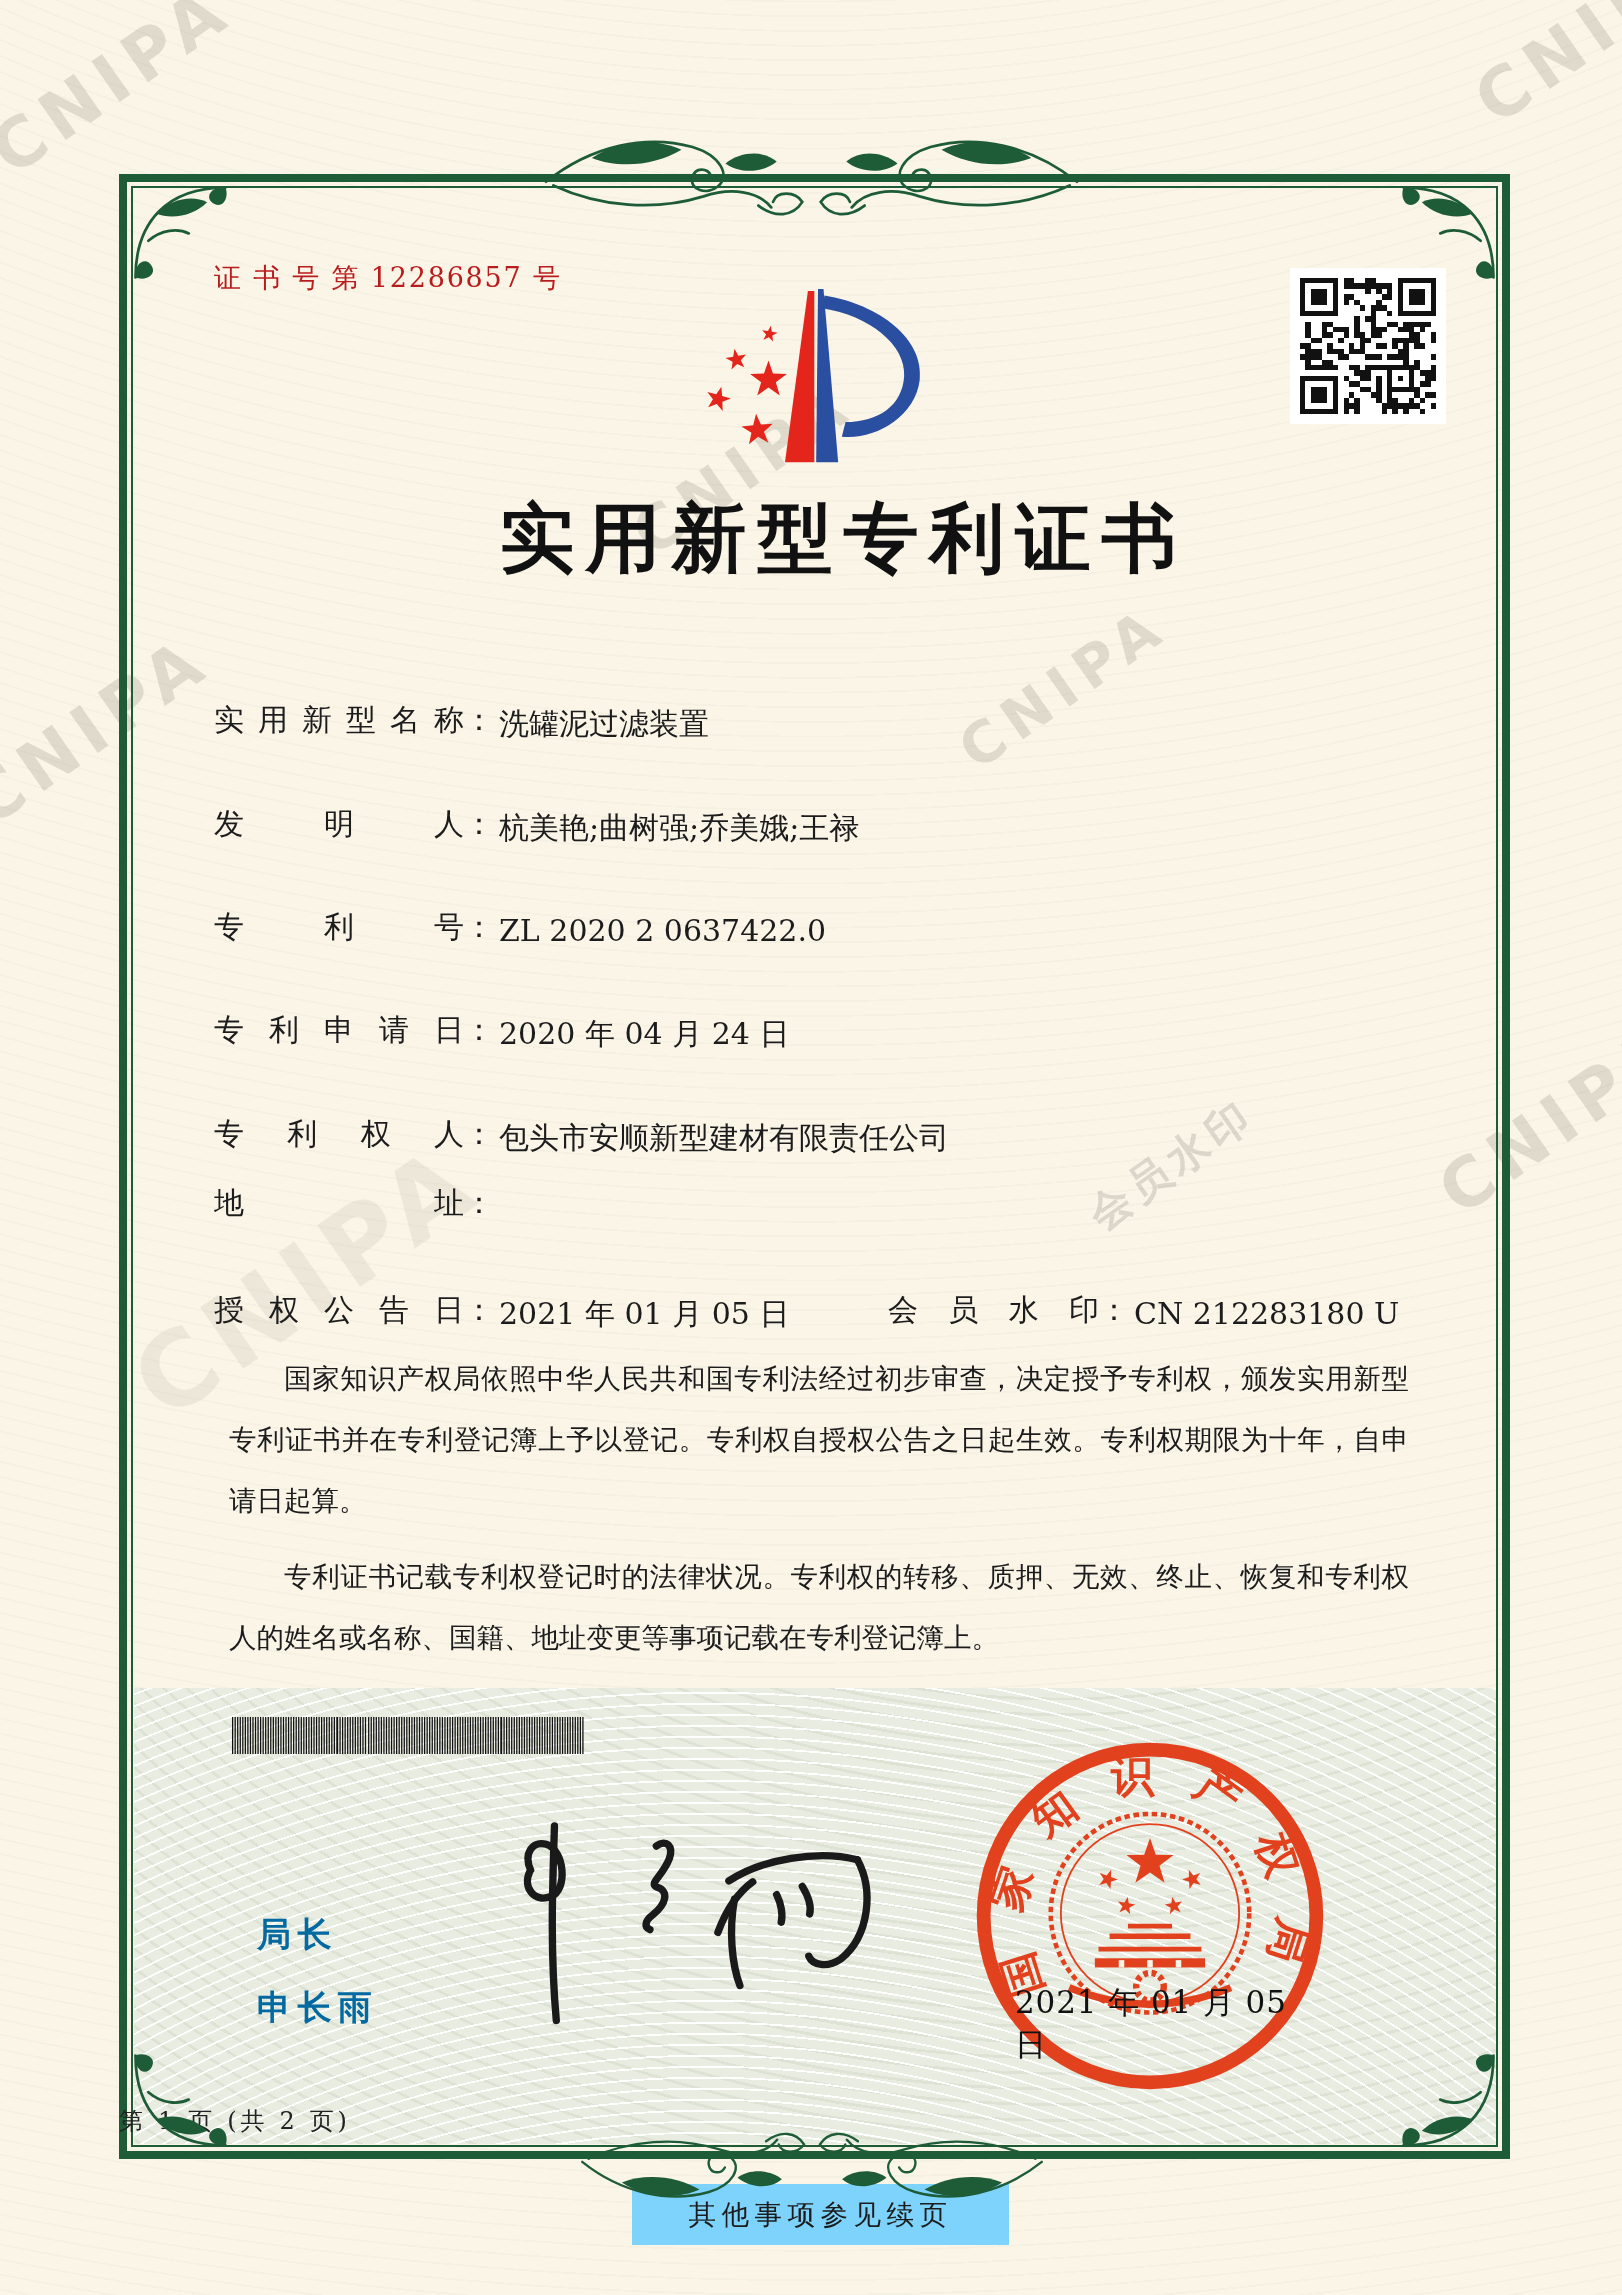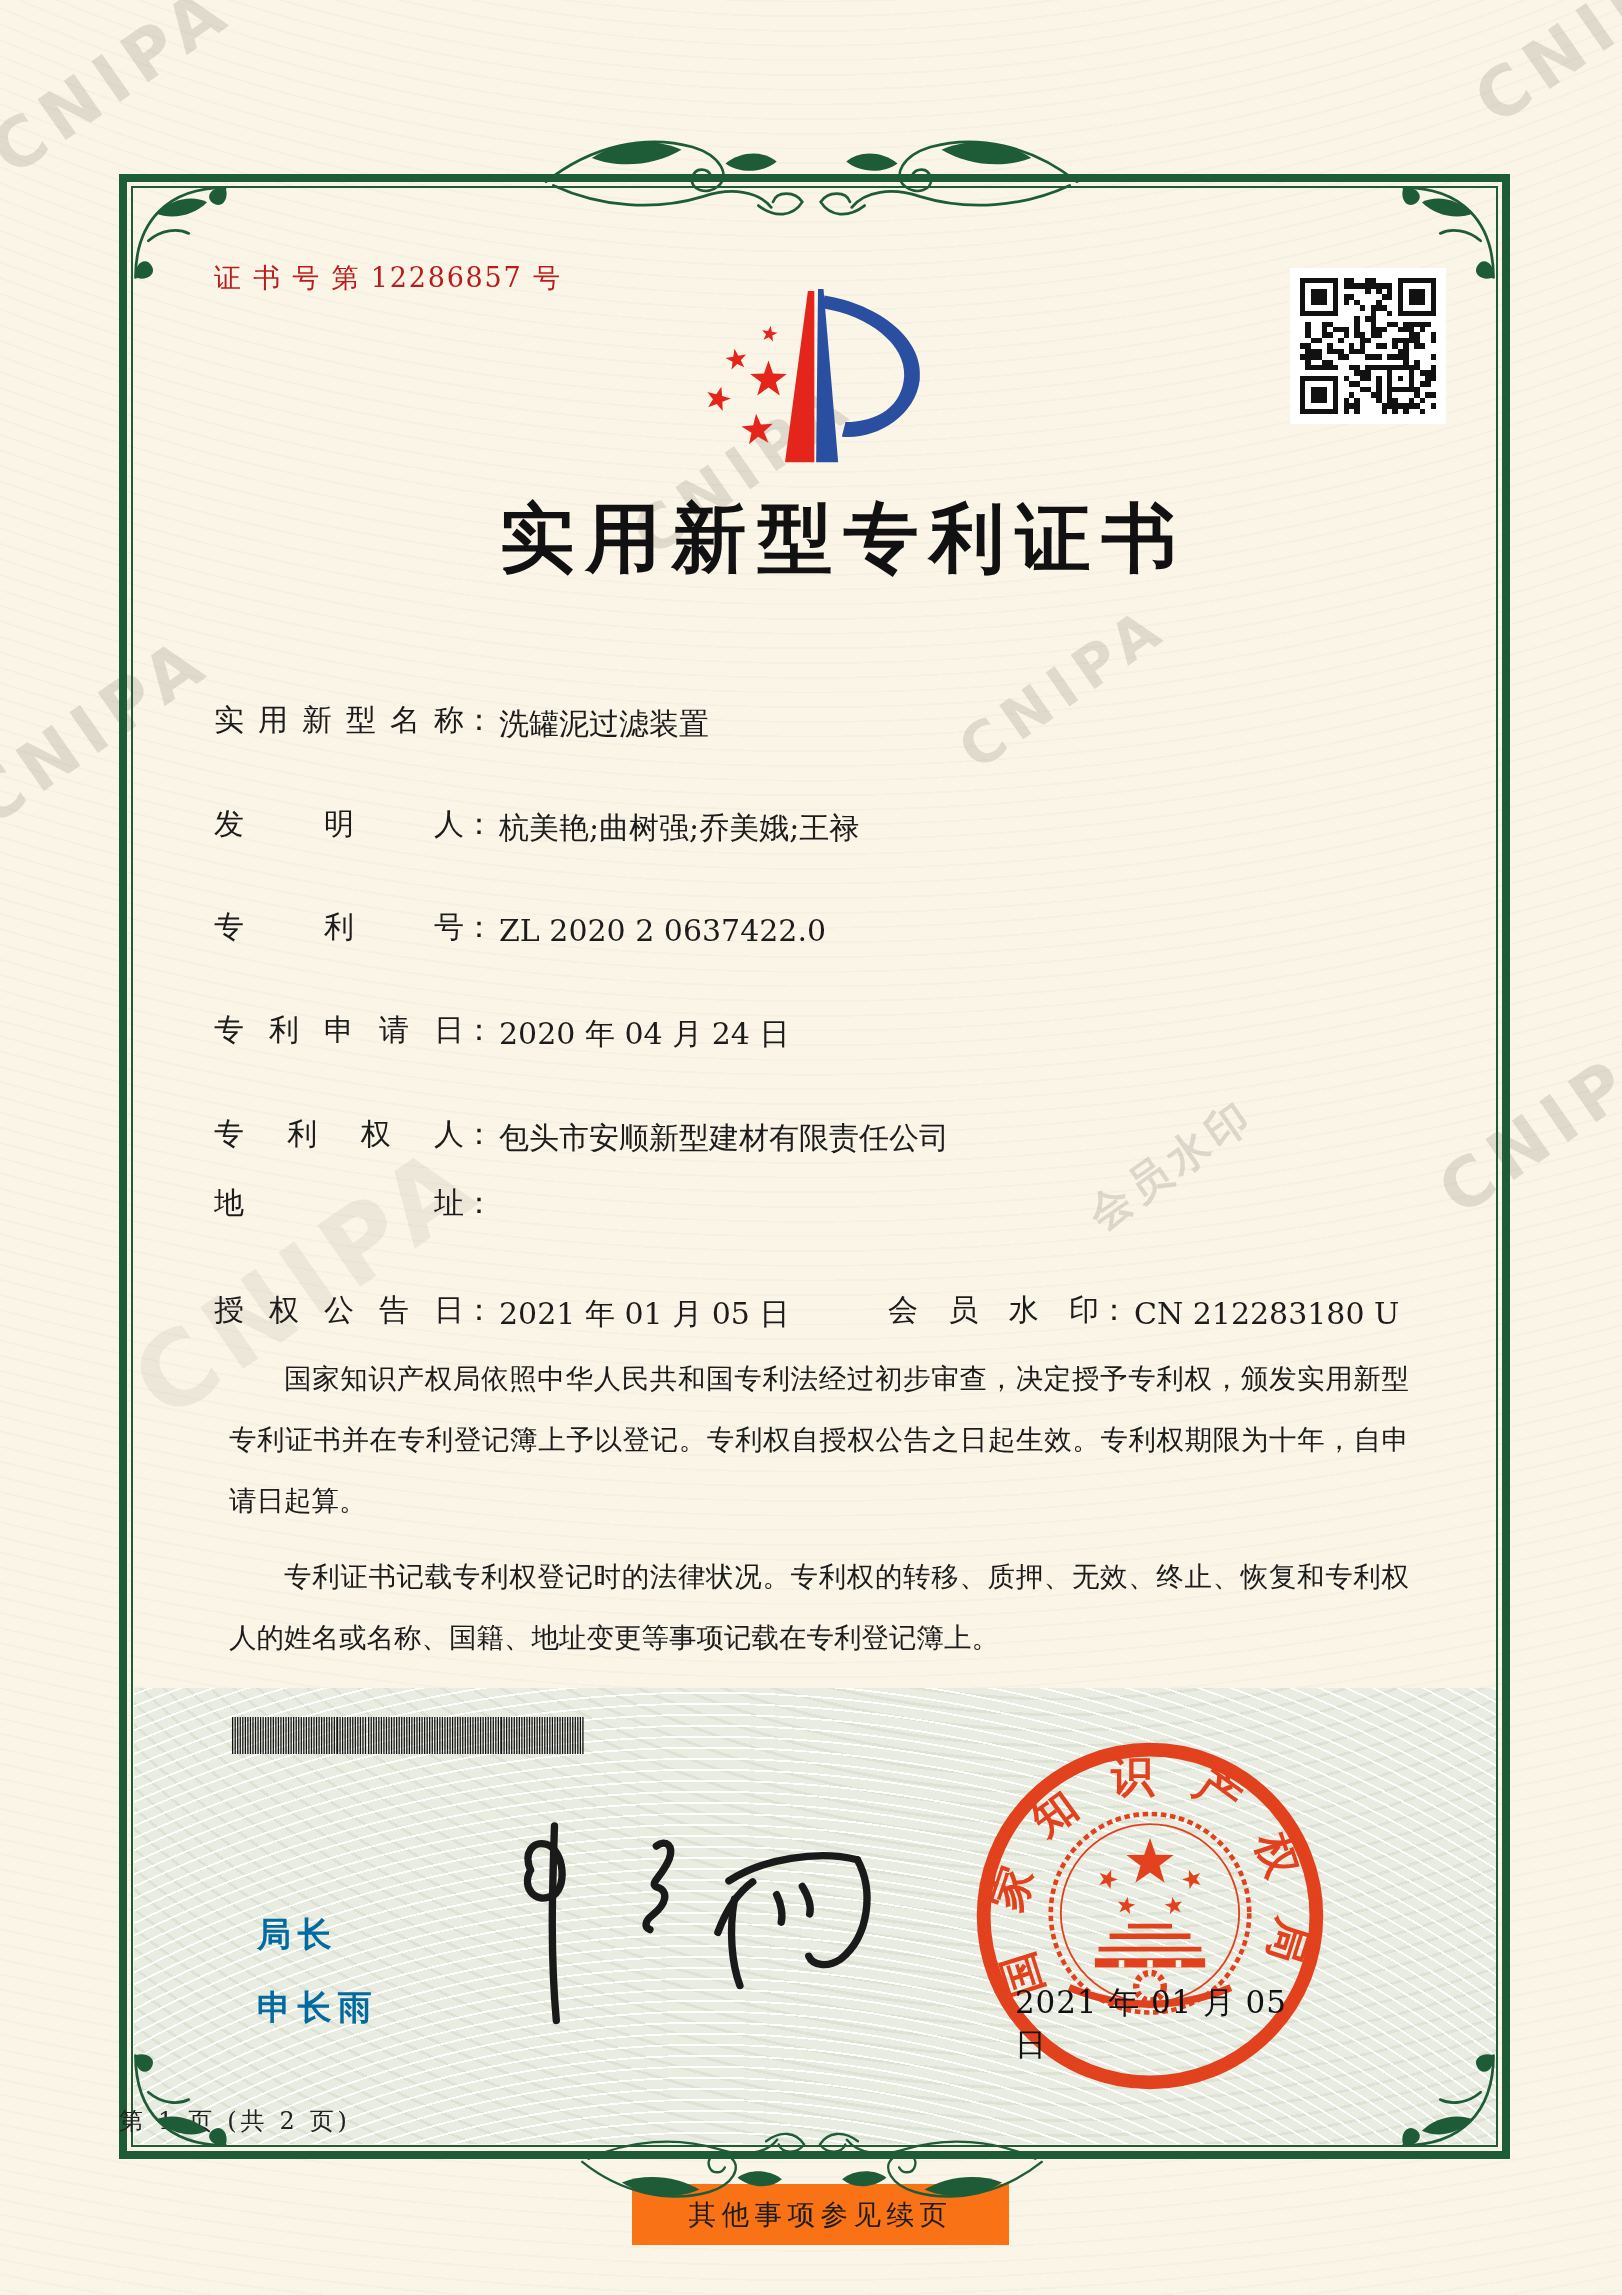--- a/index.html
+++ b/index.html
@@ -50,21 +50,21 @@
   .bodytxt p{margin:15px;text-indent:2em;}
   .barcode{left:232px;top:1717px;width:356px;height:37px;z-index:3;}
   .director{left:257px;font-family:"DejaVu Sans",sans-serif;font-weight:bold;font-size:34px;
             letter-spacing:6.4px;color:#0369a1;z-index:3;}
   .dir1{top:1912px}.dir2{top:1985px}
   .sig{left:459px;top:1811px;z-index:3;}
   .sig path{stroke:#1a1a1a;stroke-width:8;fill:none;stroke-linecap:round;stroke-linejoin:round;}
   .seal{left:957px;top:1723px;z-index:4;opacity:.96;}
   .seal-date{left:1015px;top:1982px;width:294px;font-size:31px;letter-spacing:0.9px;color:#111;z-index:5;}
   .pageinfo{left:119px;top:2105px;width:1585px;text-align:left;font-size:24px;letter-spacing:3.7px;color:#222;z-index:3;}
-  .contbox{left:632px;top:2184px;width:377px;height:61px;background:#f97316;z-index:3;
+  .contbox{left:632px;top:2184px;width:377px;height:61px;background:#7dd3fc;z-index:3;
            display:flex;align-items:center;justify-content:center;font-size:27.5px;letter-spacing:5.5px;color:#1c1c1c;}
   .qrbox{left:1290px;top:268px;width:156px;height:156px;background:#fff;z-index:3;
          display:flex;align-items:center;justify-content:center;}
   .qrbox svg{width:136px;height:136px;}
   .logo{left:684px;top:268px;z-index:3;}
 </style>
 </head>
 <body>
 
 <span class="wm wm1">CNIPA</span>

